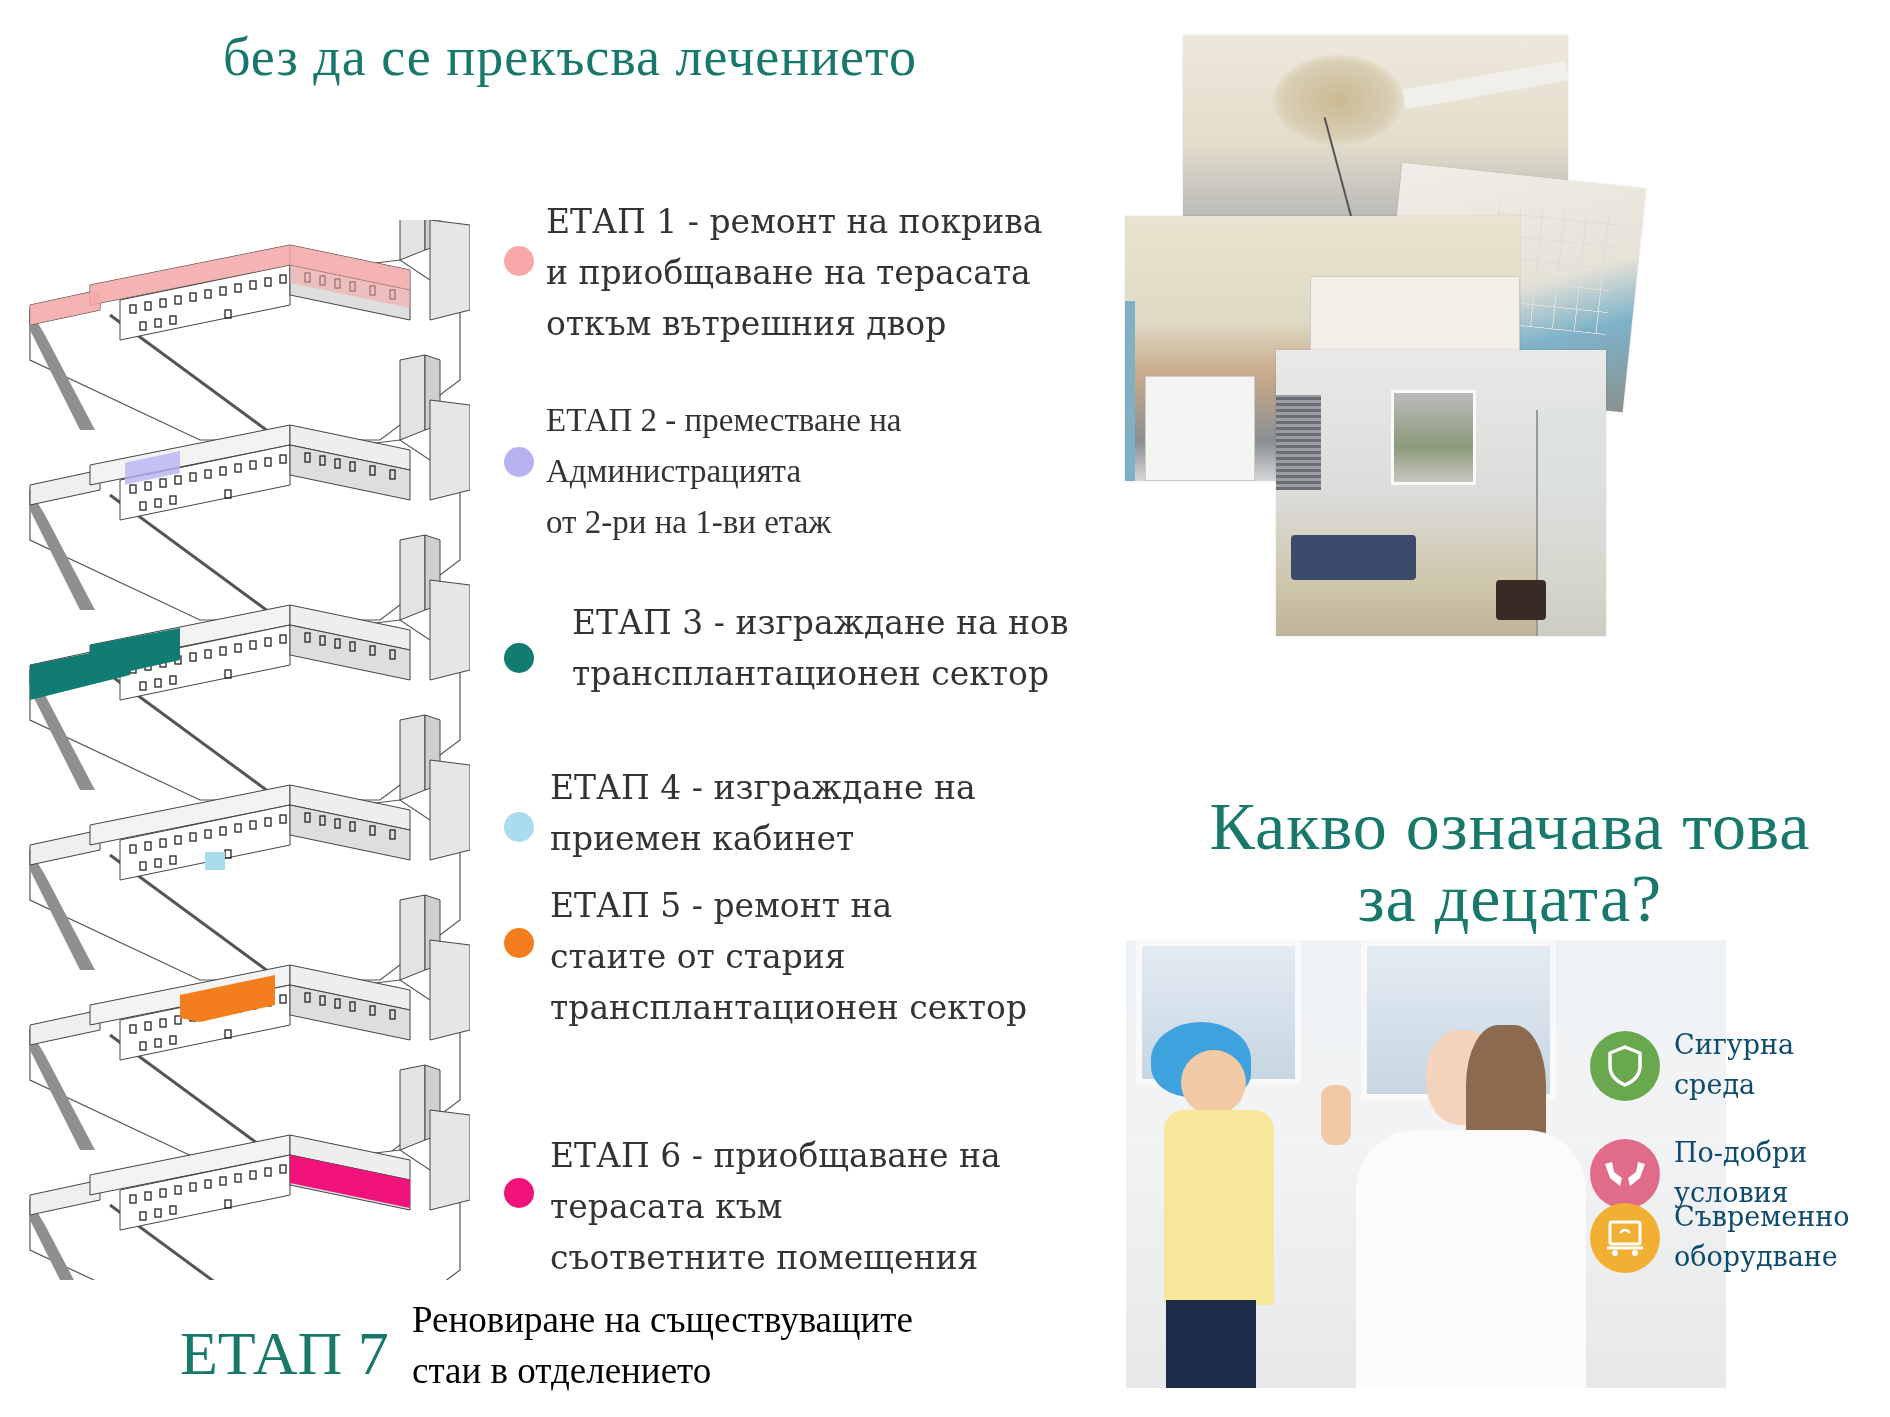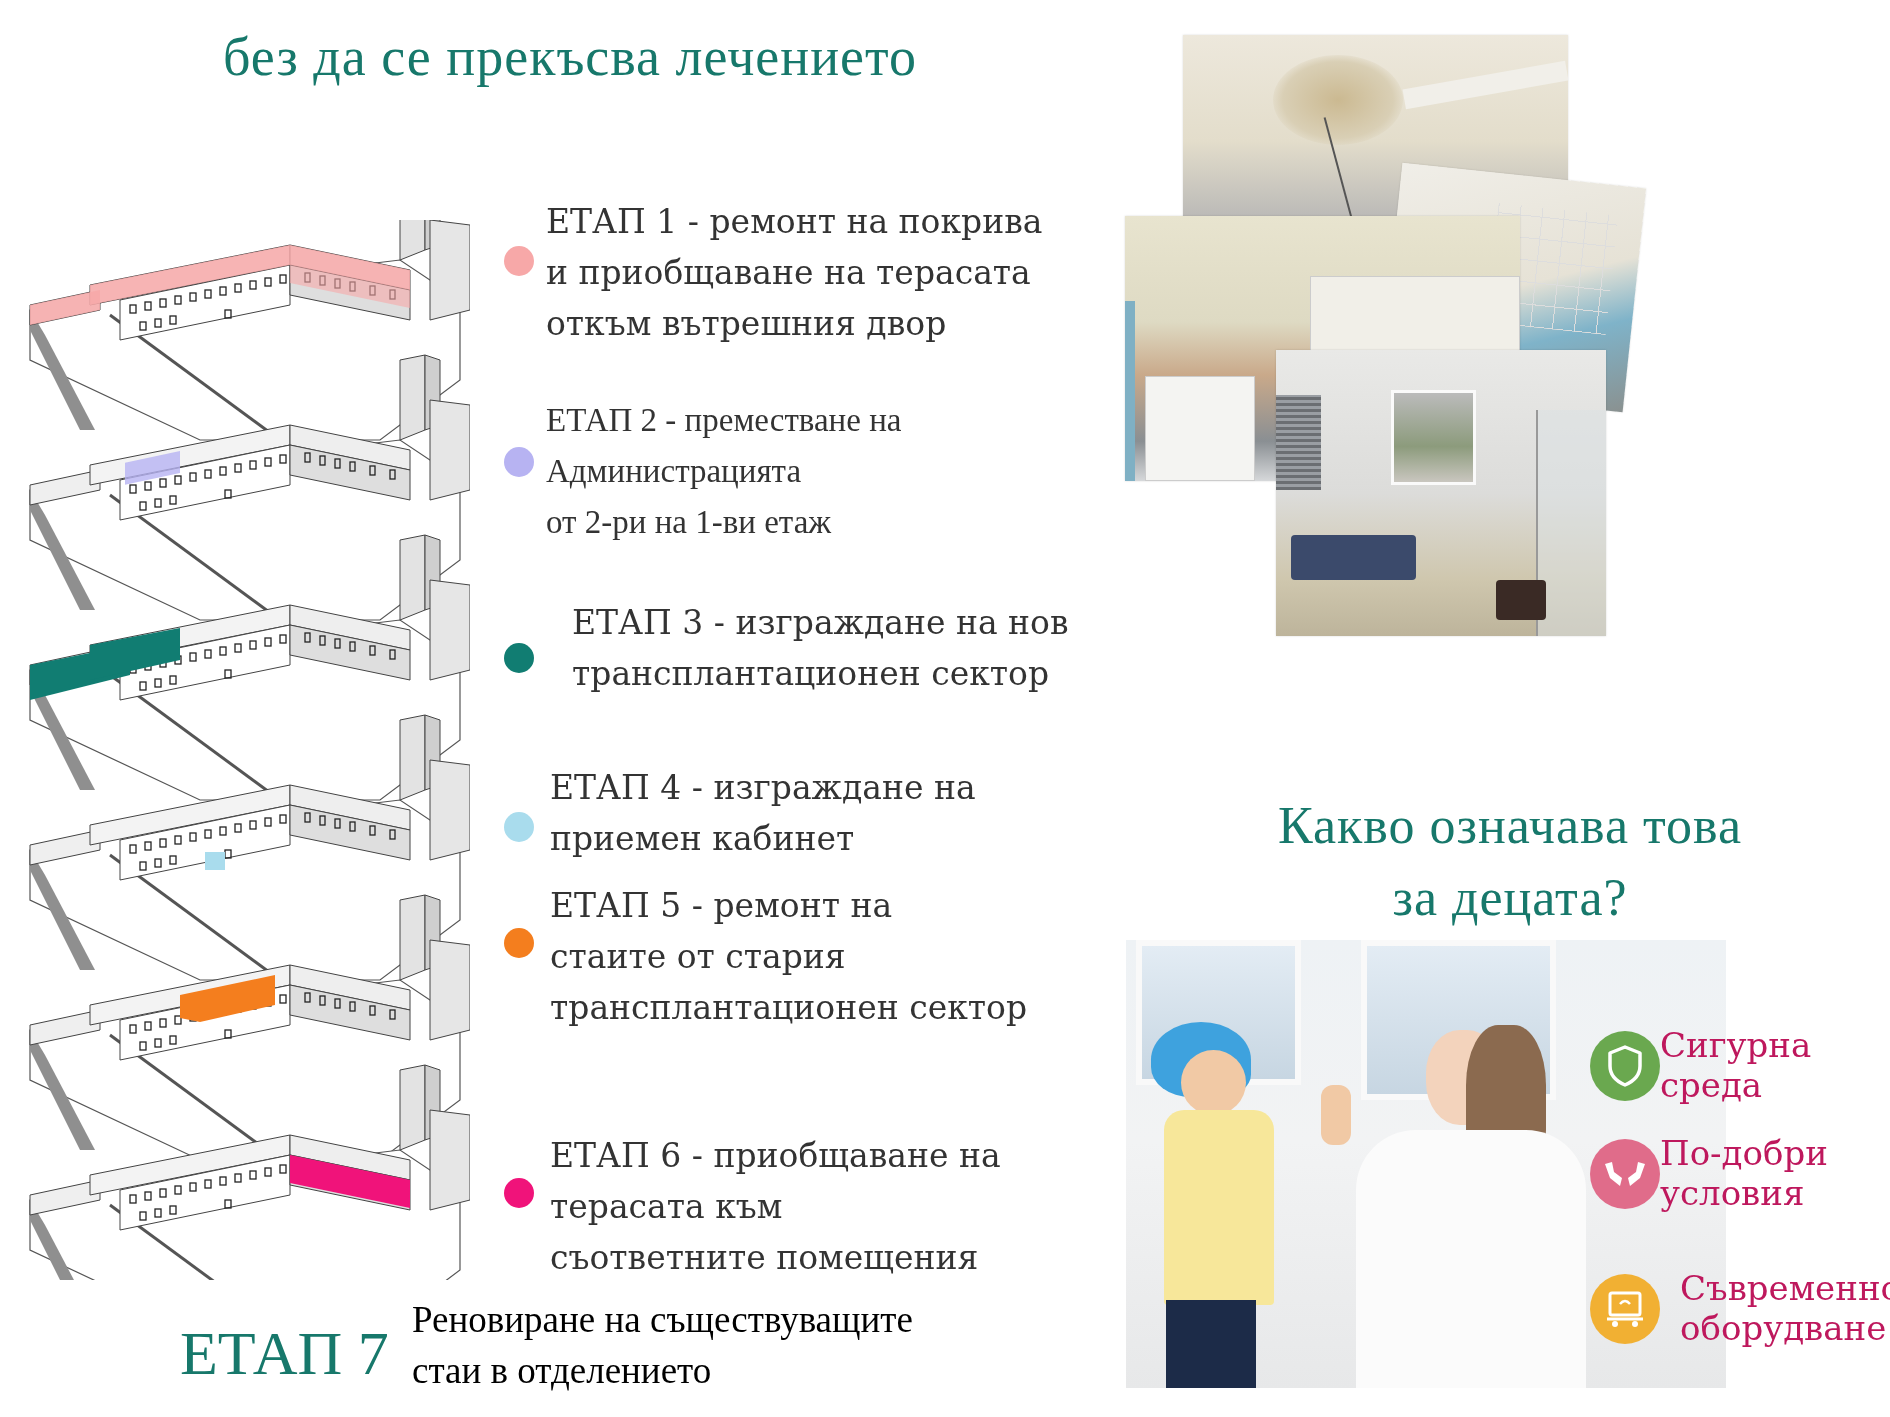--- a/index.html
+++ b/index.html
@@ -32,33 +32,33 @@
     position: absolute; left: 412px; top: 1294px; width: 700px;
     font-family: Liberation Serif, serif; font-size: 37px; line-height: 51px; color: #000000;
     white-space: pre-line;
   }
 
   .photo { position: absolute; overflow: hidden; box-shadow: 0 0 2px rgba(0,0,0,0.15); }
 
   .question {
     position: absolute; left: 1180px; top: 790px; width: 660px;
     text-align: center; font-family: "Liberation Serif", serif;
-    font-size: 52px; line-height: 72px; color: #17786b; letter-spacing: 1px;
+    font-size: 68px; line-height: 72px; color: #17786b; letter-spacing: 1px;
   }
 
   .kid-photo { position: absolute; left: 1126px; top: 940px; width: 600px; height: 448px; overflow: hidden; }
 
   .benefit { position: absolute; left: 1590px; display: flex; align-items: flex-start; }
   .benefit .circle {
     width: 70px; height: 70px; border-radius: 50%; flex: none;
     display: flex; align-items: center; justify-content: center; margin-top: 6px;
   }
   .benefit .label {
-    font-family: "DejaVu Serif", serif; font-size: 34px; line-height: 40px;
-    color: #be185d; white-space: pre-line;
+    margin-left: 14px; font-family: "DejaVu Serif", serif; font-size: 27px; line-height: 40px;
+    color: #0c4a6e; white-space: pre-line;
   }
 </style>
 </head>
 <body>
 
 <div class="title">
   <div>без да се прекъсва лечението</div>
 </div>
 
 <svg class="buildings" viewBox="0 0 450 1060" xmlns="http://www.w3.org/2000/svg">
@@ -234,21 +234,21 @@
 <div class="benefit" style="top:1133px;">
   <div class="circle" style="background:#e06c8a;">
     <svg width="46" height="36" viewBox="0 0 46 36">
         <path d="M3 8 L8 22 L18 30 L20 22 L12 16 L10 6 Z" fill="#ffffff"></path>
         <path d="M43 8 L38 22 L28 30 L26 22 L34 16 L36 6 Z" fill="#ffffff"></path>
       </svg>
   </div>
   <div class="label">По-добри
 условия</div>
 </div>
-<div class="benefit" style="top:1268px;gap:20px;">
+<div class="benefit" style="top:1197px;">
   <div class="circle" style="background:#f1b033;">
     <svg width="42" height="40" viewBox="0 0 42 40">
         <rect x="6" y="4" width="30" height="22" rx="2" fill="none" stroke="#ffffff" stroke-width="3"></rect>
         <path d="M16 15 q5 -6 10 0" fill="none" stroke="#ffffff" stroke-width="2.5"></path>
         <line x1="3" y1="30" x2="39" y2="30" stroke="#ffffff" stroke-width="3"></line>
         <circle cx="11" cy="35" r="3" fill="#ffffff"></circle>
         <circle cx="31" cy="35" r="3" fill="#ffffff"></circle>
       </svg>
   </div>
   <div class="label">Съвременно

